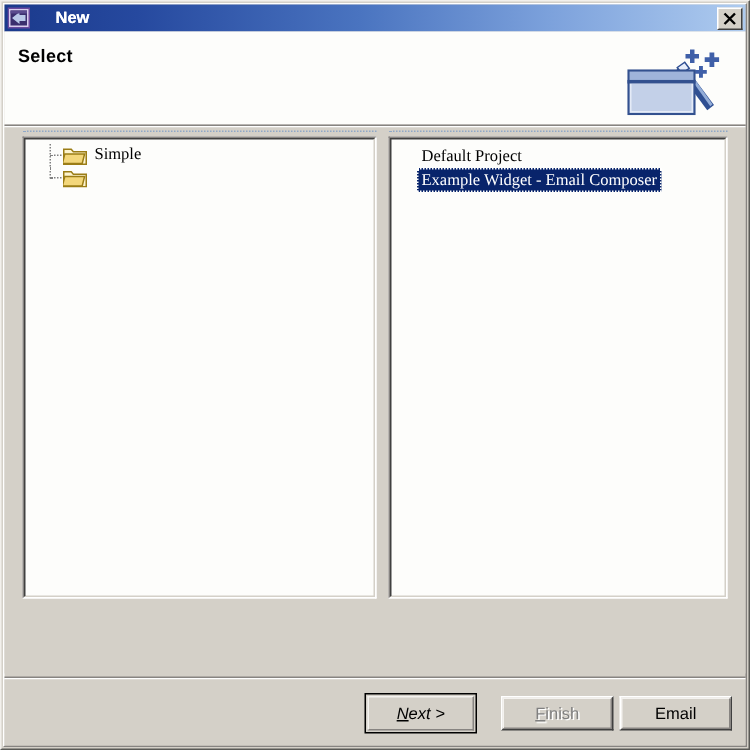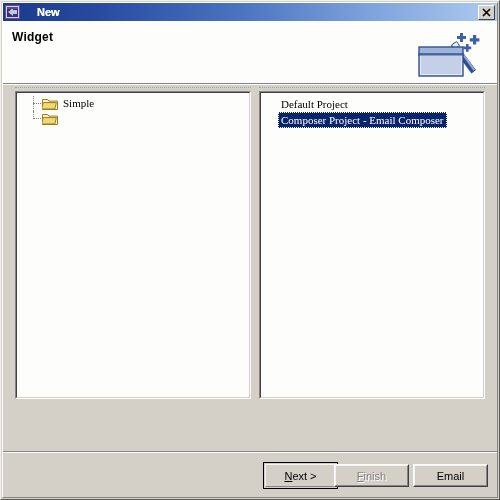--- a/index.html
+++ b/index.html
@@ -306,21 +306,21 @@
     border-right: 1px solid #878481;
     border-bottom: 1px solid #878481;
     box-sizing: border-box;
     display: flex;
     align-items: center;
     justify-content: center;
   }
   .mn { text-decoration: underline; }
 
   #btn-back   { left: 180px; width: 75px; }
-  #btn-next   { left: 260px; width: 75px; }
+  #btn-next   { left: 240px; width: 75px; font-style: italic; }
   #btn-finish { left: 331px; width: 75px; }
   #btn-cancel { left: 410px; width: 75px; }
 </style>
 </head>
 <body>
 
 <div id="dialog">
   <div id="dialog-inner"></div>
 
   <div id="titlebar">
@@ -338,21 +338,21 @@
     <div id="close-button">
       <div class="xglyph">
         <svg width="9" height="9" viewBox="0 0 9 9">
           <path d="M1 1 L8 8 M8 1 L1 8" stroke="#000000" stroke-width="1.6" fill="none"></path>
         </svg>
       </div>
     </div>
   </div>
 
   <div id="header">
-    <div id="header-title">Widget</div>
+    <div id="header-title">Select</div>
     <div id="header-banner">
       <svg width="76" height="56" viewBox="0 0 76 56">
 
         <g fill="#3f5fa8">
           <path d="M47 8 h3 v3 h3 v3 h-3 v3 h-3 v-3 h-3 v-3 h3 z"></path>
           <path d="M60 10 h3.2 v3.2 h3.2 v3.2 h-3.2 v3.2 h-3.2 v-3.2 h-3.2 v-3.2 h3.2 z"></path>
           <path d="M53 19 h2.6 v2.6 h2.6 v2.6 h-2.6 v2.6 h-2.6 v-2.6 h-2.6 v-2.6 h2.6 z"></path>
         </g>
 
         <g>
@@ -408,21 +408,21 @@
 
     <div class="pane" id="list-pane">
       <div class="pane-inner">
         <div id="list-content">
 
           <div class="list-row">
             <div class="list-label">Default Project</div>
           </div>
 
           <div class="list-row selected">
-            <div class="list-label">Composer Project - Email Composer</div>
+            <div class="list-label">Example Widget - Email Composer</div>
           </div>
 
         </div>
       </div>
     </div>
 
   </div>
 
   <div id="button-sep"></div>
   <div id="button-bar">

